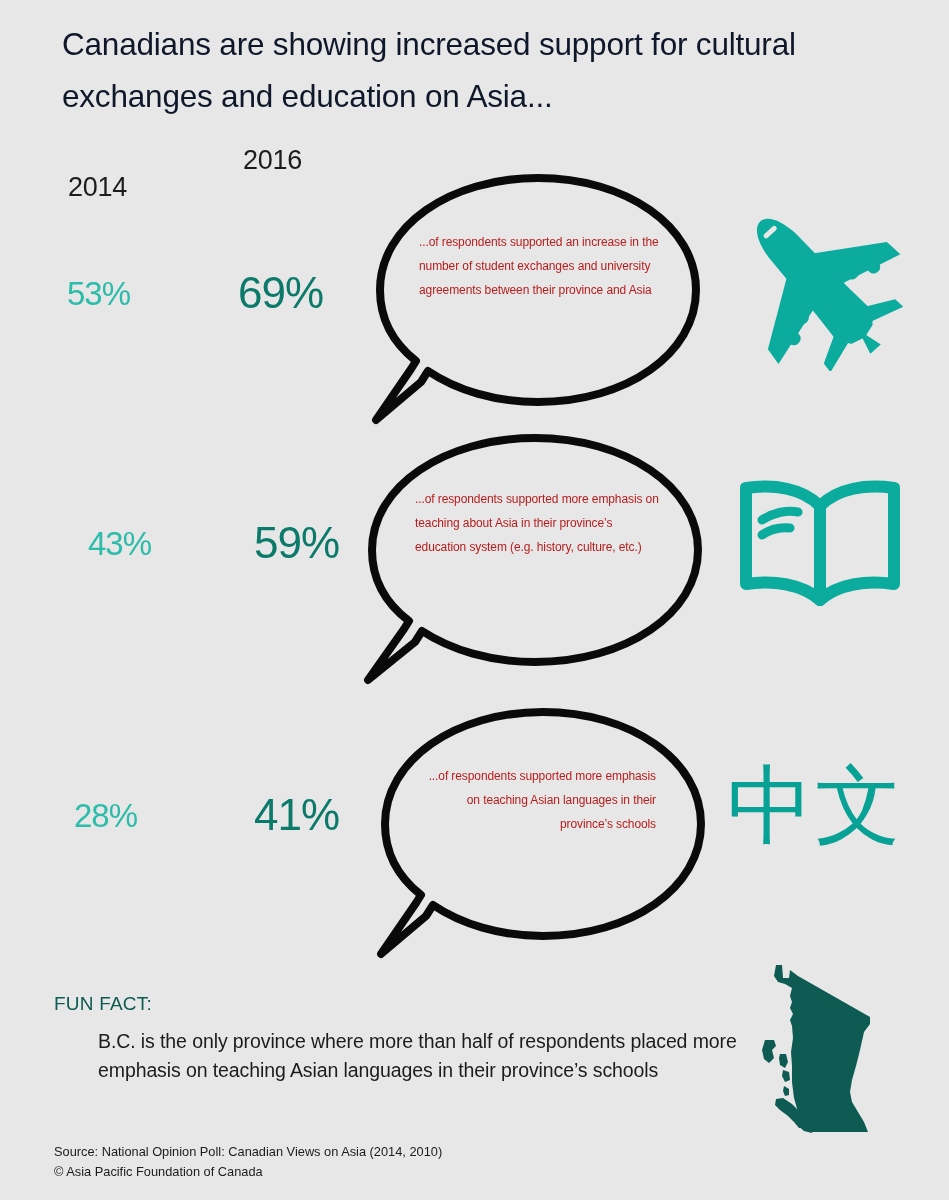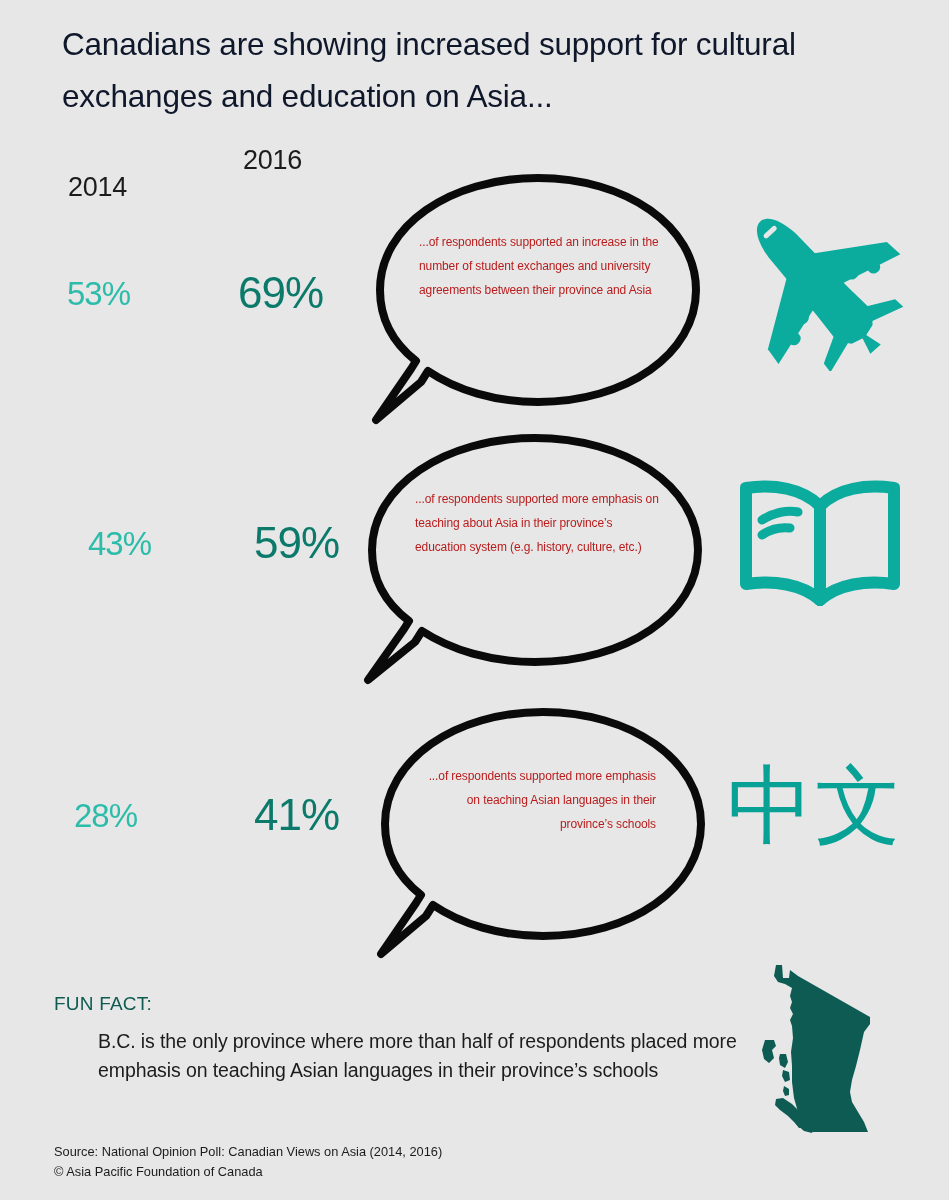--- a/index.html
+++ b/index.html
@@ -270,17 +270,17 @@
         <path d="M32 124 L 37 127 L 37 133 L 33 134 L 31 129 Z"></path>
 
         <path d="M24 137 L 31 136 L 40 142 L 48 150 L 56 158 L 62 166
                  L 60 171 L 52 169 L 44 162 L 36 154 L 28 148 L 23 143 Z"></path>
         <path d="M44 156 L 50 160 L 52 166 L 47 166 L 43 161 Z"></path>
       </g>
     </svg>
   </div>
 
   <div class="source">
-    <div>Source: National Opinion Poll: Canadian Views on Asia (2014, 2016)</div>
+    <div>Source: National Opinion Poll: Canadian Views on Asia (2014, 2010)</div>
     <div>© Asia Pacific Foundation of Canada</div>
   </div>
 
 </div>
 
 </body></html>

